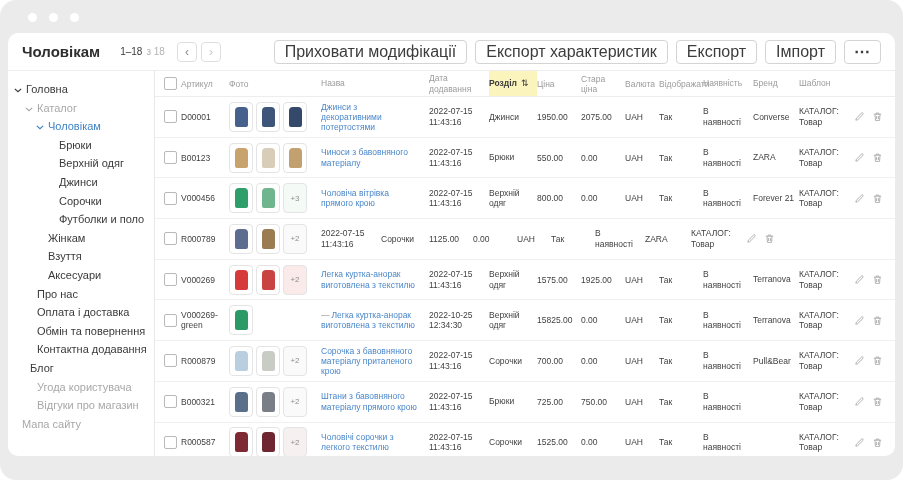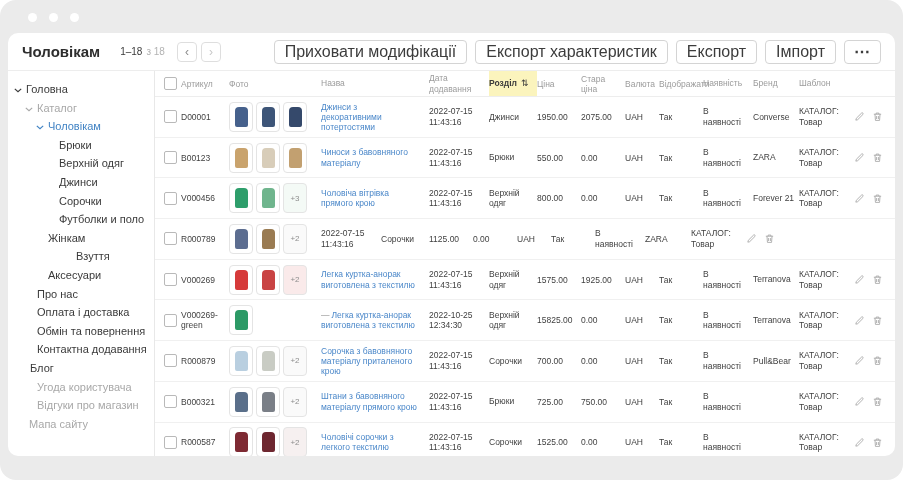--- a/index.html
+++ b/index.html
@@ -93,30 +93,30 @@
             </svg><span>Каталог</span></div>
           <div class="side-item active" style="padding-left: 40px;"><svg class="chev" viewBox="0 0 10 6">
               <path d="M1 1l4 3.4L9 1" fill="none" stroke="currentColor" stroke-width="1.5"></path>
             </svg><span>Чоловікам</span></div>
           <div class="side-item default" style="padding-left: 51px;"><span>Брюки</span></div>
           <div class="side-item default" style="padding-left: 51px;"><span>Верхній одяг</span></div>
           <div class="side-item default" style="padding-left: 51px;"><span>Джинси</span></div>
           <div class="side-item default" style="padding-left: 51px;"><span>Сорочки</span></div>
           <div class="side-item default" style="padding-left: 51px;"><span>Футболки и поло</span></div>
           <div class="side-item default" style="padding-left: 40px;"><span>Жінкам</span></div>
-          <div class="side-item default" style="padding-left: 40px; margin-left: 28px;"><span>Взуття</span></div>
+          <div class="side-item default" style="padding-left: 40px;"><span>Взуття</span></div>
           <div class="side-item default" style="padding-left: 40px;"><span>Аксесуари</span></div>
           <div class="side-item default" style="padding-left: 29px;"><span>Про нас</span></div>
           <div class="side-item default" style="padding-left: 29px;"><span>Оплата і доставка</span></div>
           <div class="side-item default" style="padding-left: 29px;"><span>Обмін та повернення</span></div>
           <div class="side-item default" style="padding-left: 29px;"><span>Контактна додавання</span></div>
           <div class="side-item default" style="padding-left: 22px;"><span>Блог</span></div>
           <div class="side-item muted" style="padding-left: 29px;"><span>Угода користувача</span></div>
           <div class="side-item muted" style="padding-left: 29px;"><span>Відгуки про магазин</span></div>
-          <div class="side-item muted" style="padding-left: 21px;"><span>Мапа сайту</span></div>
+          <div class="side-item muted" style="padding-left: 14px;"><span>Мапа сайту</span></div>
         </div>
       <div class="table-area">
         <div class="thead">
             <div class="cell c-check">
               <div class="cb"></div>
             </div>
             <div class="cell c-article"><span>Артикул</span></div>
             <div class="cell c-photo">
               <span>Фото</span>
             </div>

